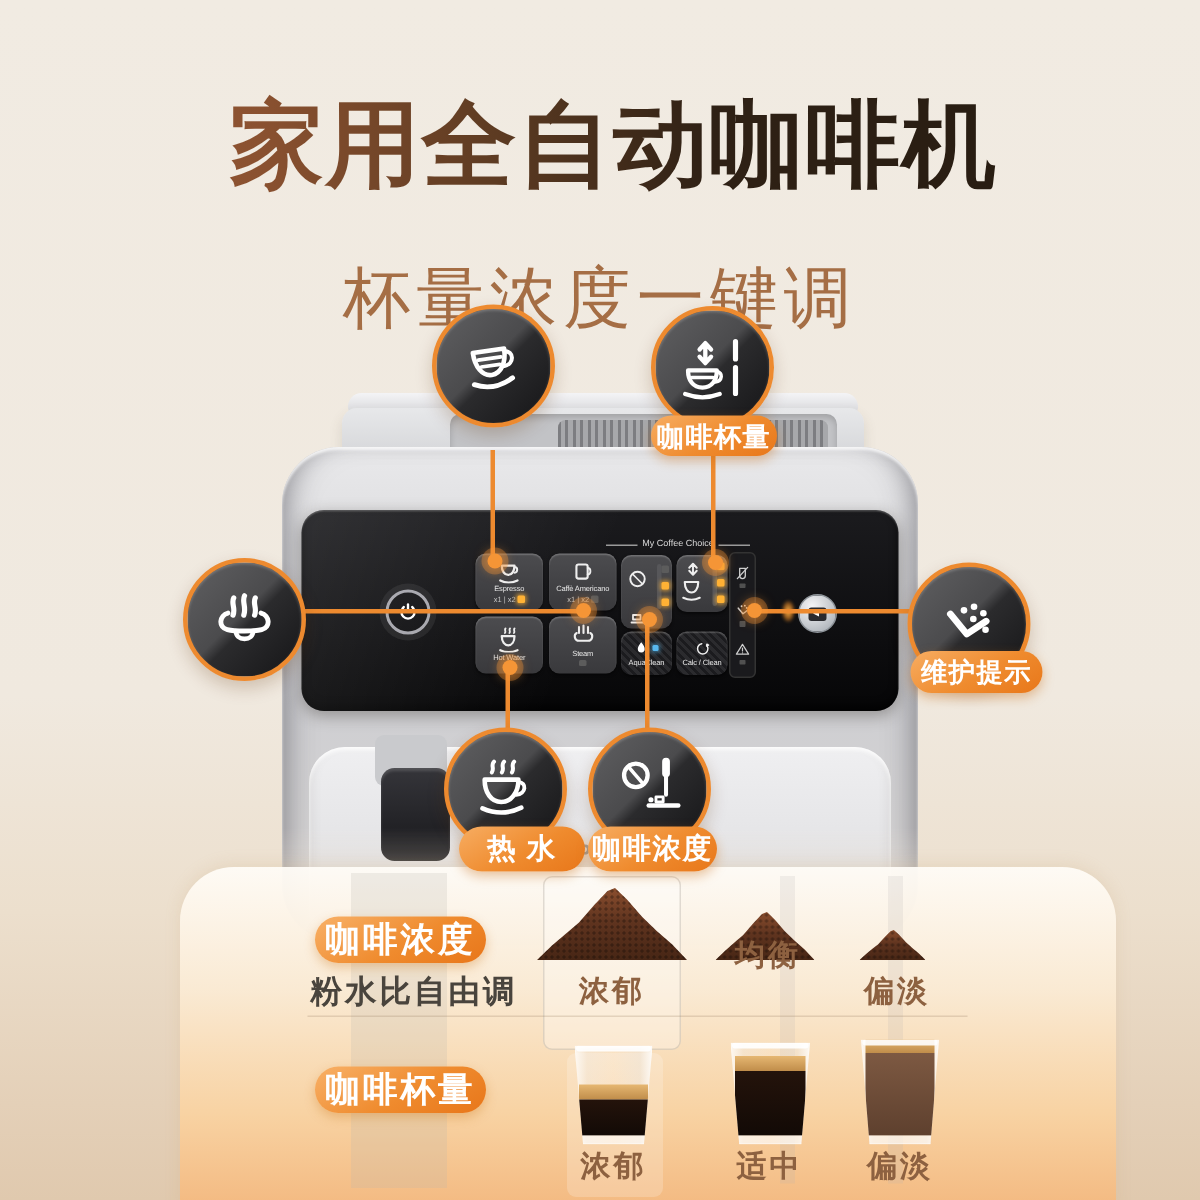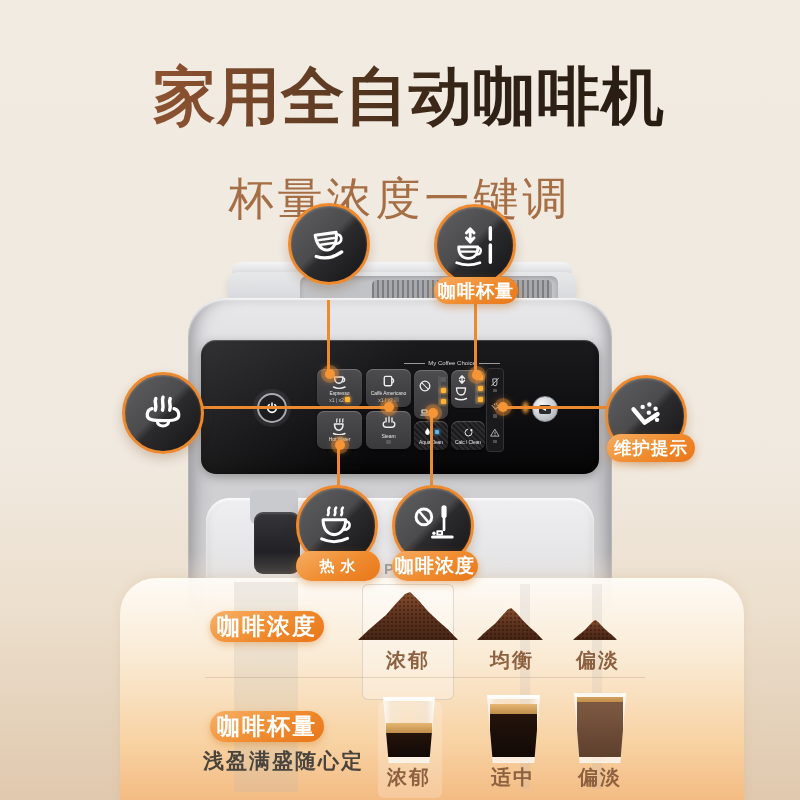--- a/index.html
+++ b/index.html
@@ -296,33 +296,33 @@
 
   <div class="abs bottom-panel"></div>
 
   <div class="abs hint" style="left:234px;top:582px;width:64px;height:210px;background:rgba(185,180,175,.22);"></div>
   <div class="abs hint" style="left:362px;top:584px;width:92px;height:116px;background:rgba(255,255,255,.30);border:1px solid rgba(170,160,150,.35);border-radius:6px;"></div>
   <div class="abs hint" style="left:378px;top:702px;width:64px;height:96px;background:rgba(255,255,255,.20);border-radius:6px;"></div>
   <div class="abs hint" style="left:520px;top:584px;width:10px;height:205px;background:rgba(185,180,175,.18);"></div>
   <div class="abs hint" style="left:592px;top:584px;width:10px;height:205px;background:rgba(185,180,175,.18);"></div>
 
   <div class="abs badge" style="left:210px;top:611px;width:114px;height:31px;font-size:23px;">咖啡浓度</div>
+  <div class="abs caption" style="left:207px;top:647px;">粉水比自由调</div>
 
   <div class="abs pile" style="left:358px;top:592px;width:100px;height:48px;"></div>
   <div class="abs pile" style="left:477px;top:608px;width:66px;height:32px;"></div>
   <div class="abs pile" style="left:573px;top:620px;width:44px;height:20px;"></div>
 
   <div class="abs level-label" style="left:366px;top:647px;">浓郁</div>
-  <div class="abs level-label" style="left:470px;top:647px;">均衡</div>
+  <div class="abs level-label" style="left:470px;top:623px;">均衡</div>
   <div class="abs level-label" style="left:556px;top:647px;">偏淡</div>
 
   <div class="abs divider"></div>
 
   <div class="abs badge" style="left:210px;top:711px;width:114px;height:31px;font-size:23px;">咖啡杯量</div>
-  <div class="abs caption" style="left:203px;top:747px;">浅盈满盛随心定</div>
 
   <div class="abs cup" style="left:383px;top:697px;width:52px;height:66px;">
     <div class="coffee dark" style="height: 52%;">
         <div class="crema"></div>
         <div class="liquid"></div>
       </div>
     <div class="rim"></div>
       <div class="foot"></div>
   </div>
   <div class="abs cup" style="left:487px;top:695px;width:53px;height:68px;">
@@ -402,21 +402,21 @@
   <div class="pill" style="left:607px;top:434px;width:88px;height:28px;font-size:17.5px;">维护提示</div>
 
   <div class="co-circle" style="left:296px;top:485px;">
     <svg width="46" height="46" viewBox="0 0 48 48">
       <path class="ic" stroke-width="2.8" d="M16 5c-2.5 2.5.5 4.5-1.5 7.5M23 5c-2.5 2.5.5 4.5-1.5 7.5M30 5c-2.5 2.5.5 4.5-1.5 7.5"></path>
       <path class="ic" stroke-width="3.2" d="M9.5 17.5H33c0 9-5 15.5-12 15.5S9.5 26.5 9.5 17.5z"></path>
       <path class="ic" stroke-width="2.7" d="M33 19c6 .5 5.5 8.5-1.5 9"></path>
       <path class="ic" stroke-width="3.2" d="M8 37.5q13.5 6 27 -0.5"></path>
     </svg>
   </div>
-  <div class="pill" style="left:296px;top:551px;width:84px;height:30px;font-size:15px;">热 水</div>
+  <div class="pill" style="left:306px;top:551px;width:84px;height:30px;font-size:19px;">热 水</div>
 
   <div class="co-circle" style="left:392px;top:485px;">
     <svg width="46" height="46" viewBox="0 0 48 48">
       <circle class="ic" stroke-width="3" cx="14.5" cy="14.5" r="8.2"></circle>
       <path class="ic" stroke-width="2.5" d="M9.5 8.5c2.5 3.5 7.5 8.5 10 12"></path>
       <path class="ic" stroke-width="5.4" d="M35.5 5v8"></path>
       <path class="ic" stroke-width="2.8" d="M35.5 13v15"></path>
       <path class="ic" stroke-width="3.2" d="M23.5 35.5H44"></path>
       <circle class="icf" cx="25" cy="31.5" r="1.8"></circle>
       <path class="ic" stroke-width="2" d="M28.5 29.5h5v3.5h-5z"></path>

